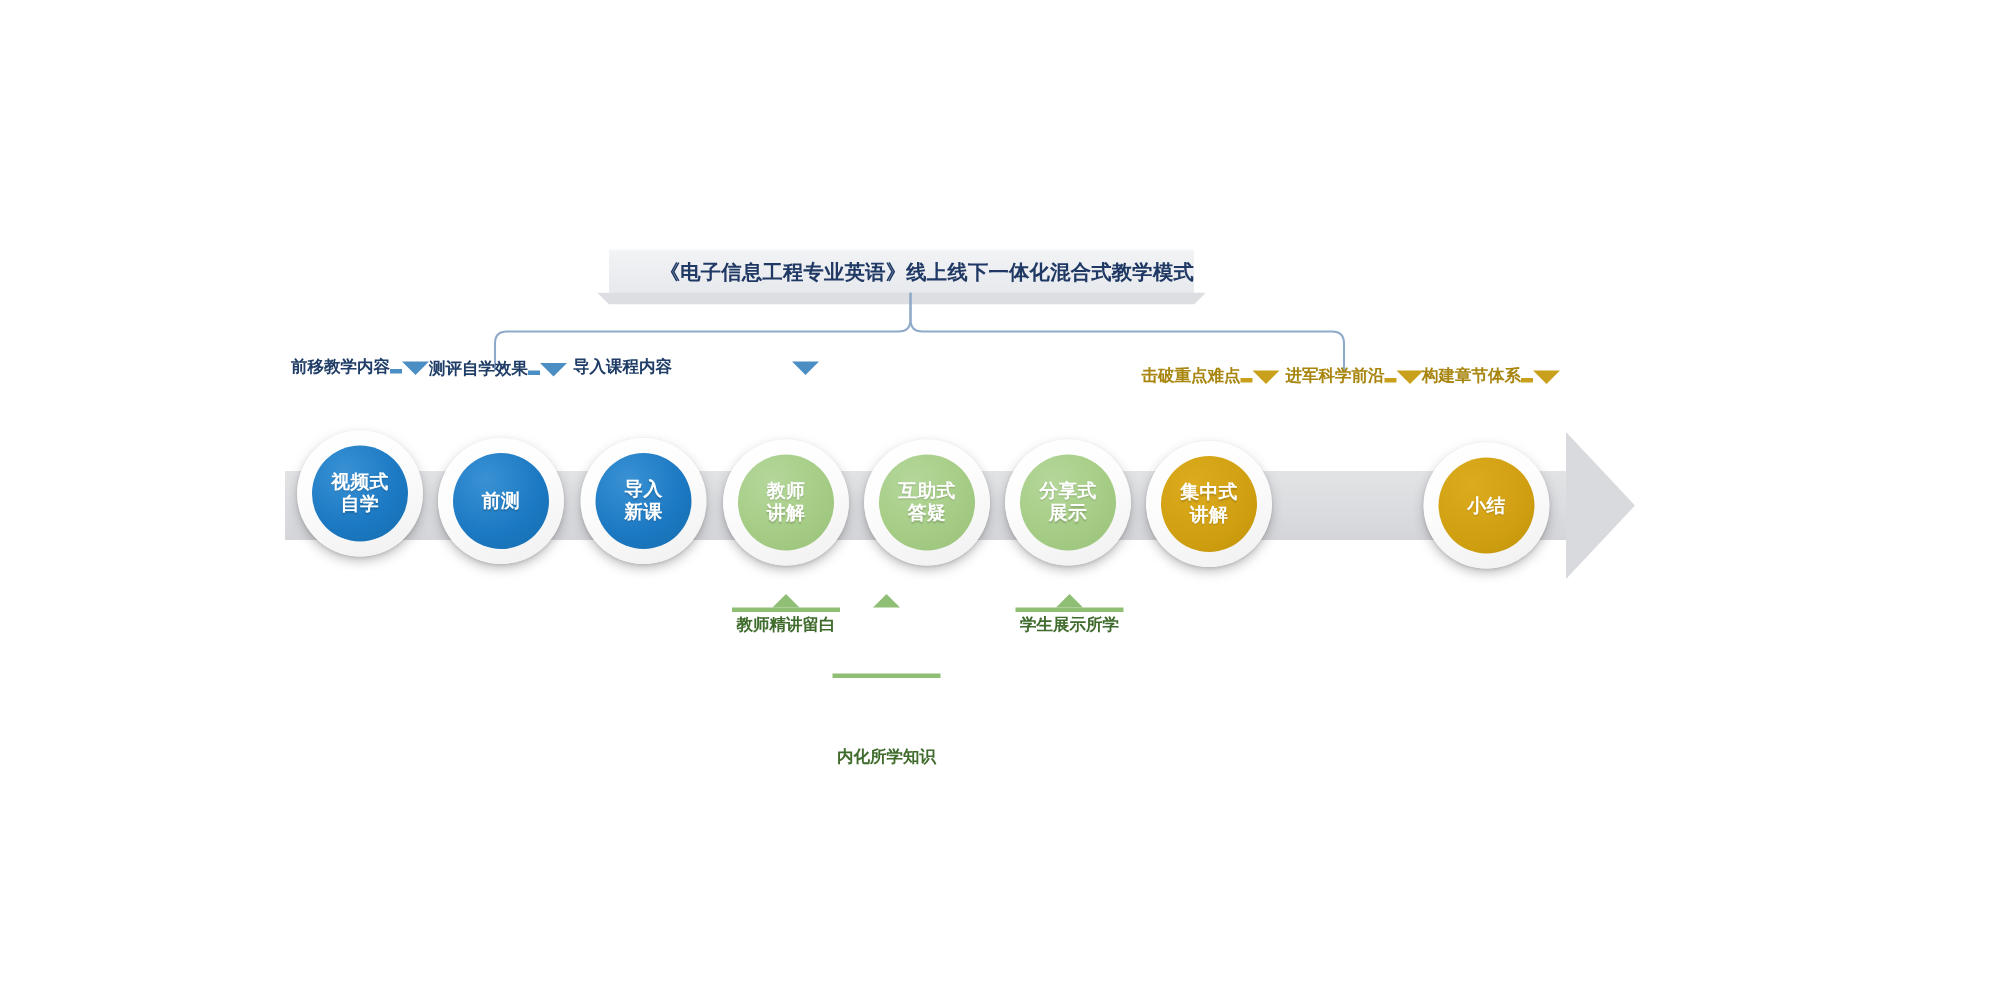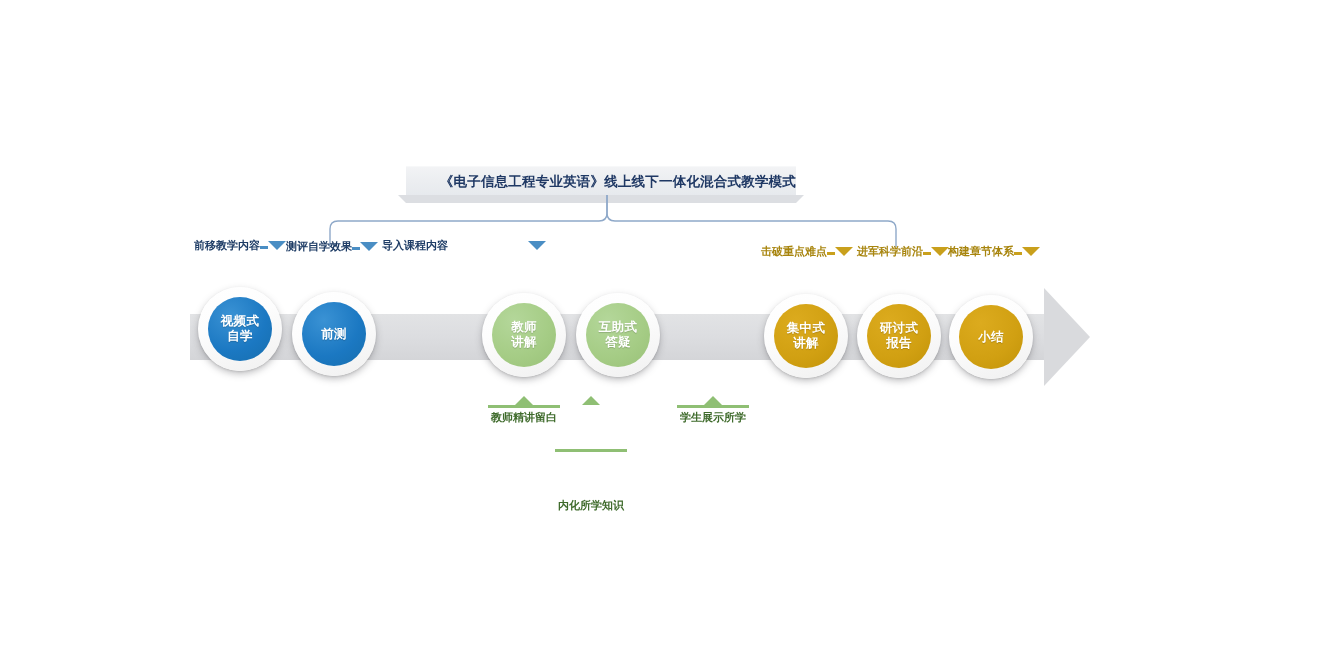--- a/index.html
+++ b/index.html
@@ -232,49 +232,55 @@
     </div>
   </div>
 
   <div class="node" style="left:292px; top:292px;">
     <div class="disc blue">
       <span class="ln">前测</span>
 
     </div>
   </div>
 
+  <div class="node" style="left:387px; top:292px;">
+    <div class="disc blue">
+      <span class="ln">导入</span>
+      <span class="ln">新课</span>
+    </div>
+  </div>
 
   <div class="node" style="left:482px; top:293px;">
     <div class="disc green">
       <span class="ln">教师</span>
       <span class="ln">讲解</span>
     </div>
   </div>
 
   <div class="node" style="left:576px; top:293px;">
     <div class="disc green">
       <span class="ln">互助式</span>
       <span class="ln">答疑</span>
     </div>
   </div>
 
+  <div class="node" style="left:670px; top:293px;">
+    <div class="disc green">
+      <span class="ln">分享式</span>
+      <span class="ln">展示</span>
+    </div>
+  </div>
 
   <div class="node" style="left:764px; top:294px;">
     <div class="disc orange">
       <span class="ln">集中式</span>
       <span class="ln">讲解</span>
     </div>
   </div>
 
-  <div class="node" style="left:857px; top:294px;">
-    <div class="disc orange">
-      <span class="ln">研讨式</span>
-      <span class="ln">报告</span>
-    </div>
-  </div>
 
   <div class="node" style="left:949px; top:295px;">
     <div class="disc orange">
       <span class="ln">小结</span>
 
     </div>
   </div>
 
 </div>
 

